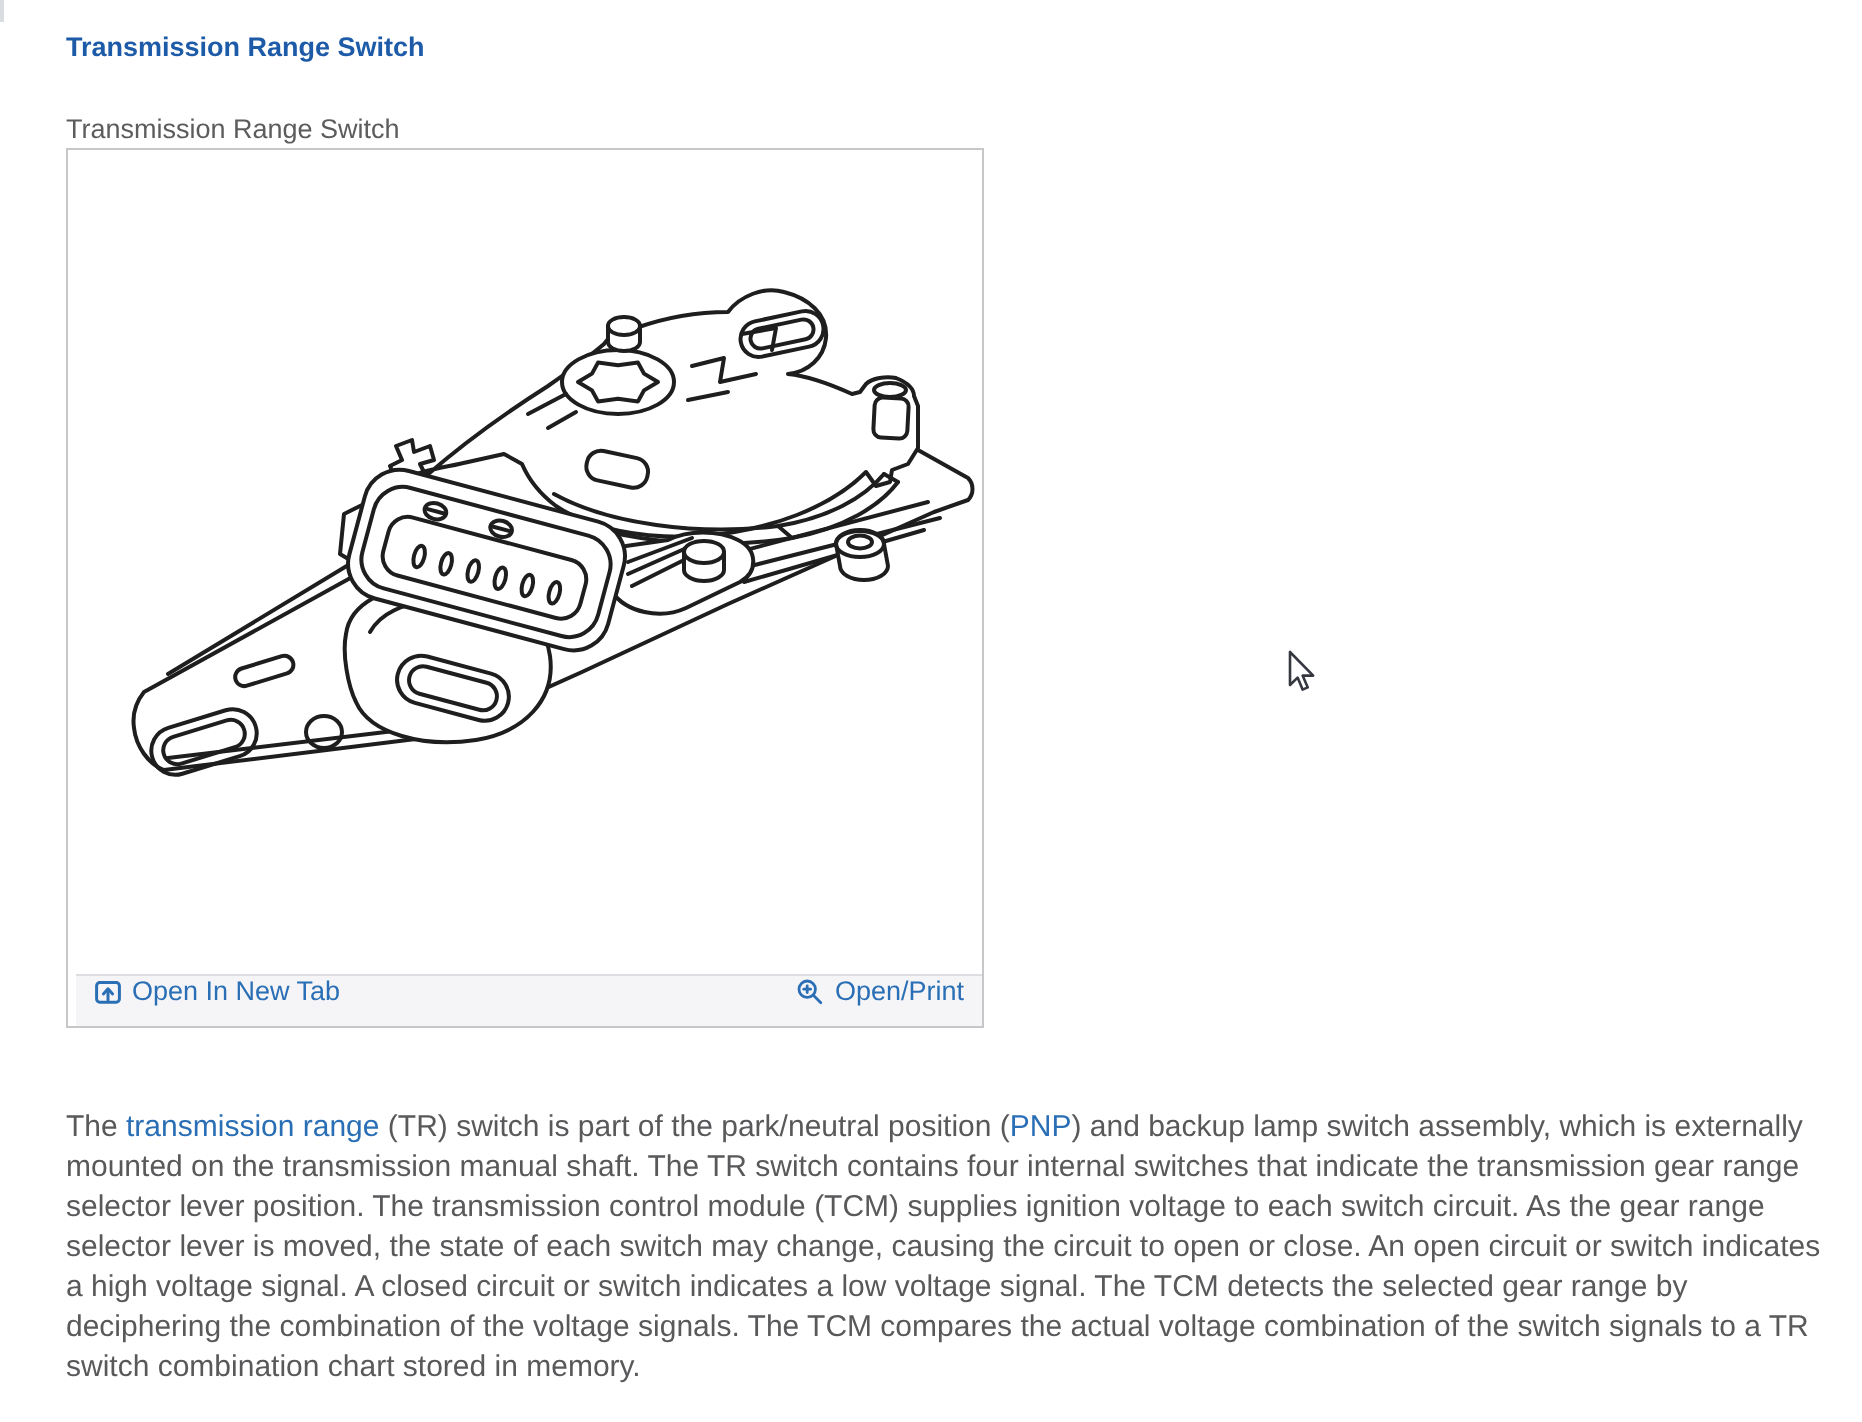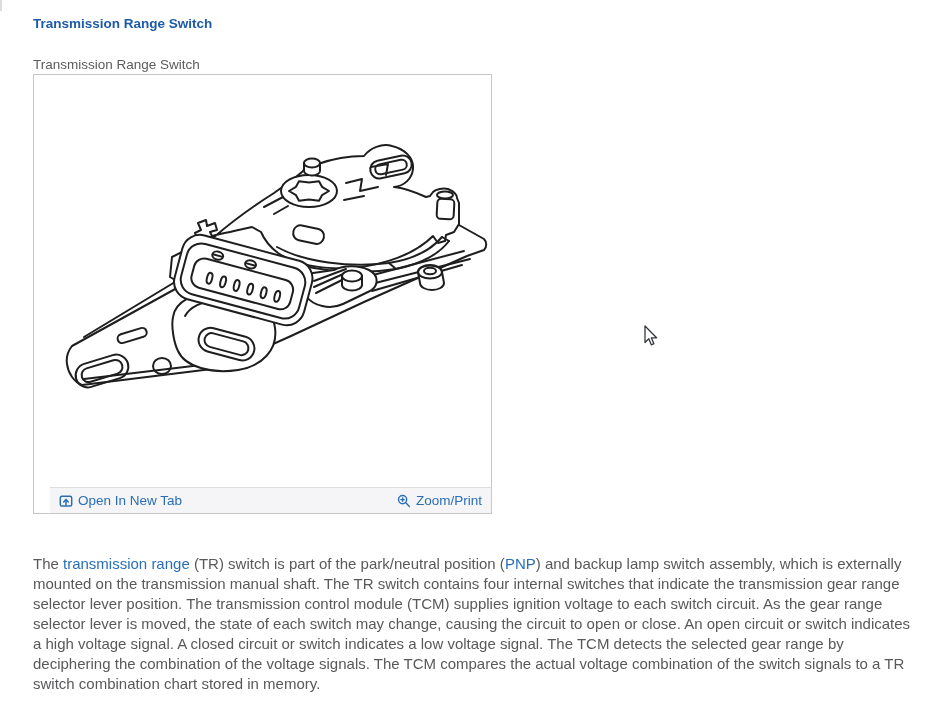--- a/index.html
+++ b/index.html
@@ -6,23 +6,23 @@
   .page{position:relative;width:931px;height:711px;background:#fff;overflow:hidden;
         font-family:"Liberation Sans",sans-serif;}
   .edge-artifact{position:absolute;left:0;top:0;width:2px;height:11px;background:#d9dce0;}
   .title{position:absolute;left:33px;top:16px;font-size:13.5px;font-weight:700;
          color:var(--heading,#1d5ba8);}
   .caption{position:absolute;left:33px;top:57px;font-size:13.5px;
          color:var(--caption,#5c5c5e);}
   .figure{position:absolute;left:33px;top:74px;width:459px;height:440px;box-sizing:border-box;
          border:1px solid var(--figure-border,#c7c7c9);background:#fff;}
   .canvas{position:absolute;left:0;top:0;}
-  .toolbar{position:absolute;left:16px;right:0;bottom:0;height:26px;box-sizing:border-box;
+  .toolbar{position:absolute;left:4px;right:0;bottom:0;height:26px;box-sizing:border-box;
          background:var(--toolbar-bg,#f5f5f7);border-top:1px solid var(--toolbar-border,#dedee2);
-         display:flex;justify-content:space-between;align-items:center;padding:0 9px;}
+         display:flex;justify-content:space-between;align-items:flex-start;padding:0 9px;}
   .tlink{display:flex;align-items:center;gap:5px;color:var(--link,#2a6fb5);
          font-size:13.5px;text-decoration:none;cursor:pointer;}
   .tlink svg{display:block;}
   .para{position:absolute;left:33px;top:554px;width:880px;font-size:15px;line-height:20px;
          color:var(--text,#59595b);margin:0;}
   .para a{color:var(--link,#2a6fb5);text-decoration:none;cursor:pointer;}
   .cursor{position:absolute;left:644px;top:325px;}
 </style>
 </head>
 <body>
@@ -144,21 +144,21 @@
         </svg>
         <span>Open In New Tab</span>
       </a>
       <a class="tlink">
         <svg width="14" height="14" viewBox="0 0 14 14" fill="none" stroke="currentColor" stroke-width="1.4" stroke-linecap="round">
           <circle cx="5.6" cy="5.6" r="4.1"></circle>
           <line x1="8.8" y1="8.8" x2="12.4" y2="12.4"></line>
           <line x1="5.6" y1="3.9" x2="5.6" y2="7.3"></line>
           <line x1="3.9" y1="5.6" x2="7.3" y2="5.6"></line>
         </svg>
-        <span>Zoom/Print</span>
+        <span>Open/Print</span>
       </a>
     </div>
   </div>
 
   <p class="para"><span>The </span><a>transmission range</a><span> (TR) switch is part of the park/neutral position (</span><a>PNP</a><span>) and backup lamp switch assembly, which is externally mounted on the transmission manual shaft. The TR switch contains four internal switches that indicate the transmission gear range selector lever position. The transmission control module (TCM) supplies ignition voltage to each switch circuit. As the gear range selector lever is moved, the state of each switch may change, causing the circuit to open or close. An open circuit or switch indicates a high voltage signal. A closed circuit or switch indicates a low voltage signal. The TCM detects the selected gear range by deciphering the combination of the voltage signals. The TCM compares the actual voltage combination of the switch signals to a TR switch combination chart stored in memory.</span></p>
 
   <svg class="cursor" width="15" height="22" viewBox="0 0 15 22">
     <path d="M1,1 L1,17.5 L4.8,13.8 L7.3,19.8 L9.9,18.7 L7.3,12.8 L12.6,12.8 Z" fill="#ffffff" stroke="#36383f" stroke-width="1.3" stroke-linejoin="round"></path>
   </svg>
 

